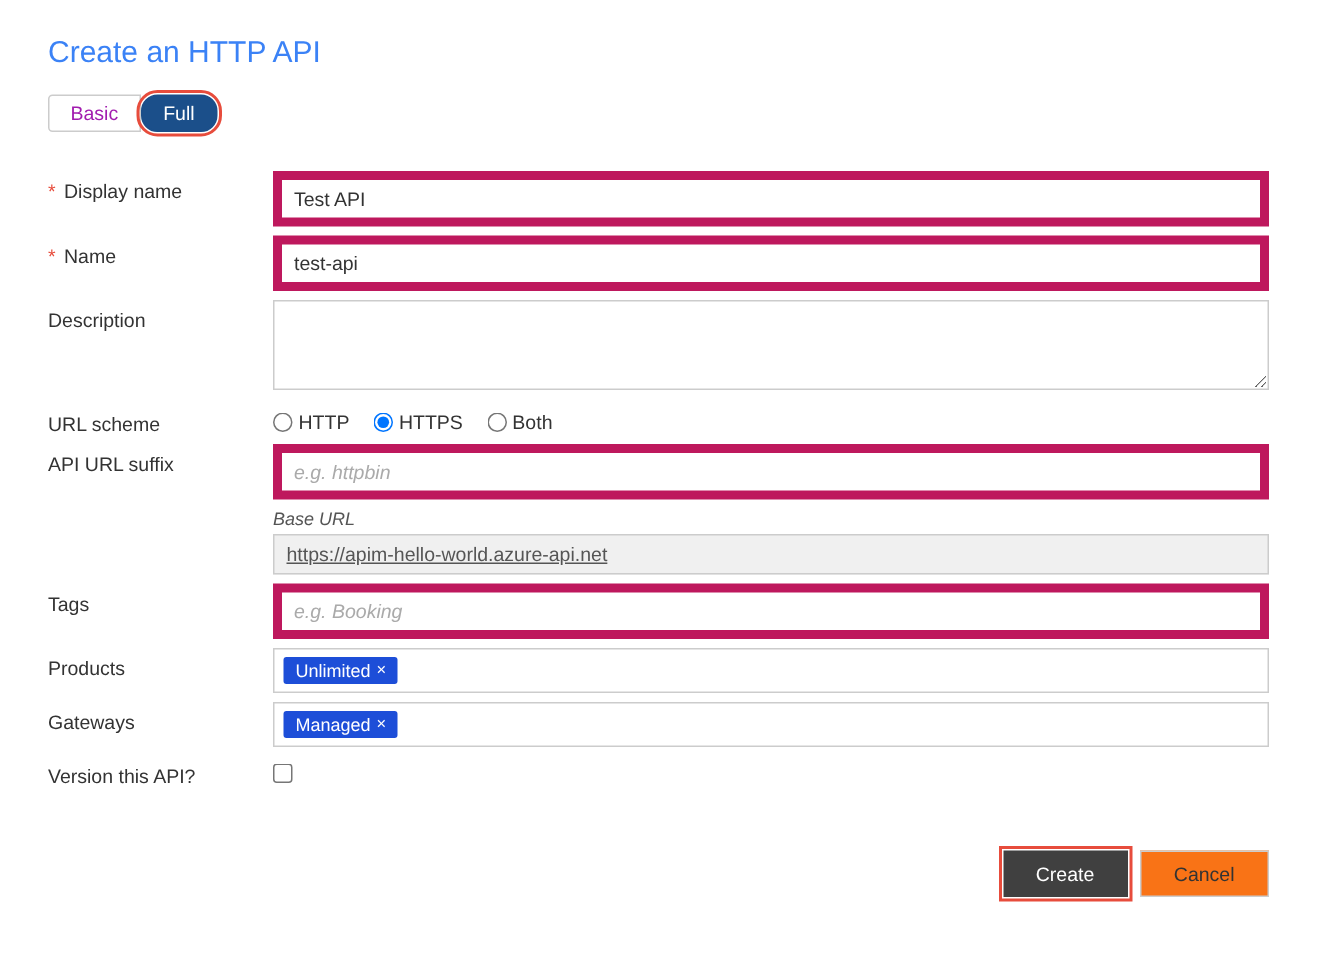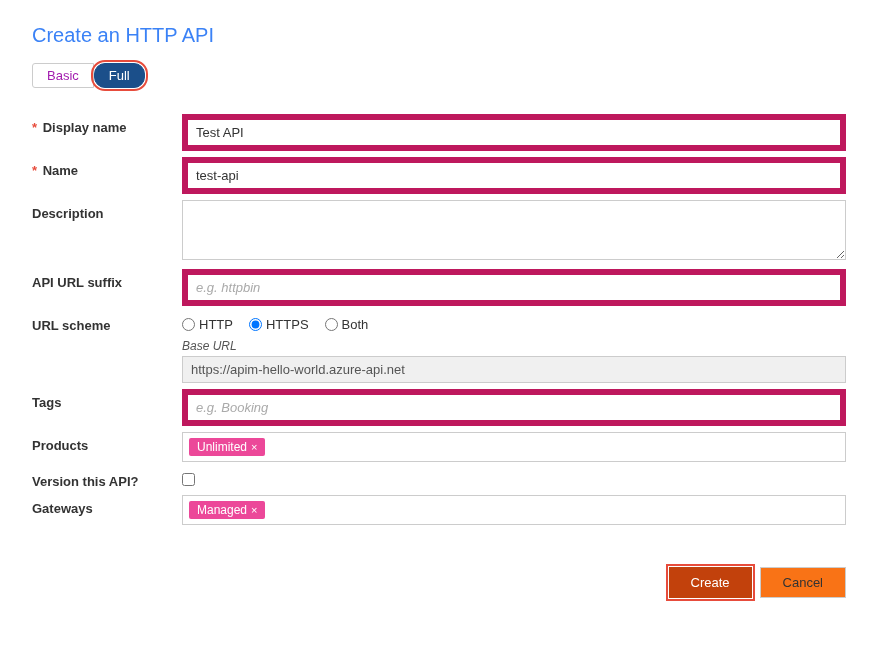--- a/index.html
+++ b/index.html
@@ -49,21 +49,20 @@
       border-collapse: separate;
       border-spacing: 0 6px;
     }
     .form-table tr td:first-child {
       width: 150px;
       padding-right: 12px;
       vertical-align: top;
       padding-top: 6px;
       color: #333;
       white-space: nowrap;
-      font-weight: bold;
     }
     .required-star {
       color: #e74c3c;
       margin-right: 2px;
     }
     .form-table tr td:last-child {
       vertical-align: top;
     }
     input[type="text"] {
       width: 100%;
@@ -87,20 +86,21 @@
       resize: vertical;
       outline: none;
     }
     .base-url-box {
       width: 100%;
       padding: 5px 8px;
       border: 1px solid #ccc;
       background: #f0f0f0;
       font-size: 13px;
       color: #555;
+      text-decoration: underline;
     }
     .radio-group {
       display: flex;
       align-items: center;
       gap: 16px;
       padding-top: 5px;
     }
     .radio-label {
       display: flex;
       align-items: center;
@@ -115,21 +115,21 @@
       flex-wrap: wrap;
       align-items: center;
       border: 1px solid #ccc;
       padding: 3px 6px;
       min-height: 30px;
       gap: 4px;
     }
     .tag-chip {
       display: inline-flex;
       align-items: center;
-      background: #ec4899;
+      background: #1d4ed8;
       color: #fff;
       padding: 2px 8px;
       font-size: 12px;
       border-radius: 2px;
       gap: 4px;
     }
     .tag-chip .remove-btn {
       cursor: pointer;
       font-size: 11px;
       line-height: 1;
@@ -150,21 +150,21 @@
       cursor: pointer;
     }
     .footer-buttons {
       display: flex;
       justify-content: flex-end;
       gap: 8px;
       margin-top: 24px;
       padding-top: 12px;
     }
     .btn-create {
-      background: #c2410c;
+      background: #404040;
       color: #fff;
       border: none;
       padding: 7px 22px;
       font-size: 13px;
       cursor: pointer;
       outline: 2px solid #e74c3c;
       outline-offset: 1px;
     }
     .btn-cancel {
       background: #f97316;
@@ -210,29 +210,20 @@
 
     <tr>
       <td>
         <span>Description</span>
       </td>
       <td>
         <textarea style=""></textarea>
       </td>
     </tr>
 
-
-    <tr>
-      <td>
-        <span>API URL suffix</span>
-      </td>
-      <td>
-        <input type="text" placeholder="e.g. httpbin" style="">
-      </td>
-    </tr>
 
     <tr>
       <td>
         <span>URL scheme</span>
       </td>
       <td>
         <div class="radio-group">
           <label class="radio-label">
             <input type="radio" name="url_scheme" value="HTTP" style="">
             <span>HTTP</span>
@@ -243,20 +234,29 @@
           </label>
           <label class="radio-label">
             <input type="radio" name="url_scheme" value="Both" style="">
             <span>Both</span>
           </label>
         </div>
       </td>
     </tr>
 
     <tr>
+      <td>
+        <span>API URL suffix</span>
+      </td>
+      <td>
+        <input type="text" placeholder="e.g. httpbin" style="">
+      </td>
+    </tr>
+
+    <tr>
       <td></td>
       <td>
         <div class="base-url-label">Base URL</div>
         <div class="base-url-box">https://apim-hello-world.azure-api.net</div>
       </td>
     </tr>
 
     <tr>
       <td>
         <span>Tags</span>
@@ -275,41 +275,41 @@
           <span class="tag-chip">
             <span>Unlimited</span>
             <span class="remove-btn">×</span>
           </span>
         </div>
       </td>
     </tr>
 
     <tr>
       <td>
-        <span>Version this API?</span>
-      </td>
-      <td>
-        <div class="checkbox-row">
-          <input type="checkbox" style="">
-        </div>
-      </td>
-    </tr>
-
-    <tr>
-      <td>
         <span>Gateways</span>
       </td>
       <td>
         <div class="tag-input">
           <span class="tag-chip">
             <span>Managed</span>
             <span class="remove-btn">×</span>
           </span>
         </div>
       </td>
     </tr>
+
+    <tr>
+      <td>
+        <span>Version this API?</span>
+      </td>
+      <td>
+        <div class="checkbox-row">
+          <input type="checkbox" style="">
+        </div>
+      </td>
+    </tr>
   </tbody>
 </table>
 
 <div class="footer-buttons">
   <button class="btn-create">Create</button>
   <button class="btn-cancel">Cancel</button>
 </div>
 
 </body></html>

